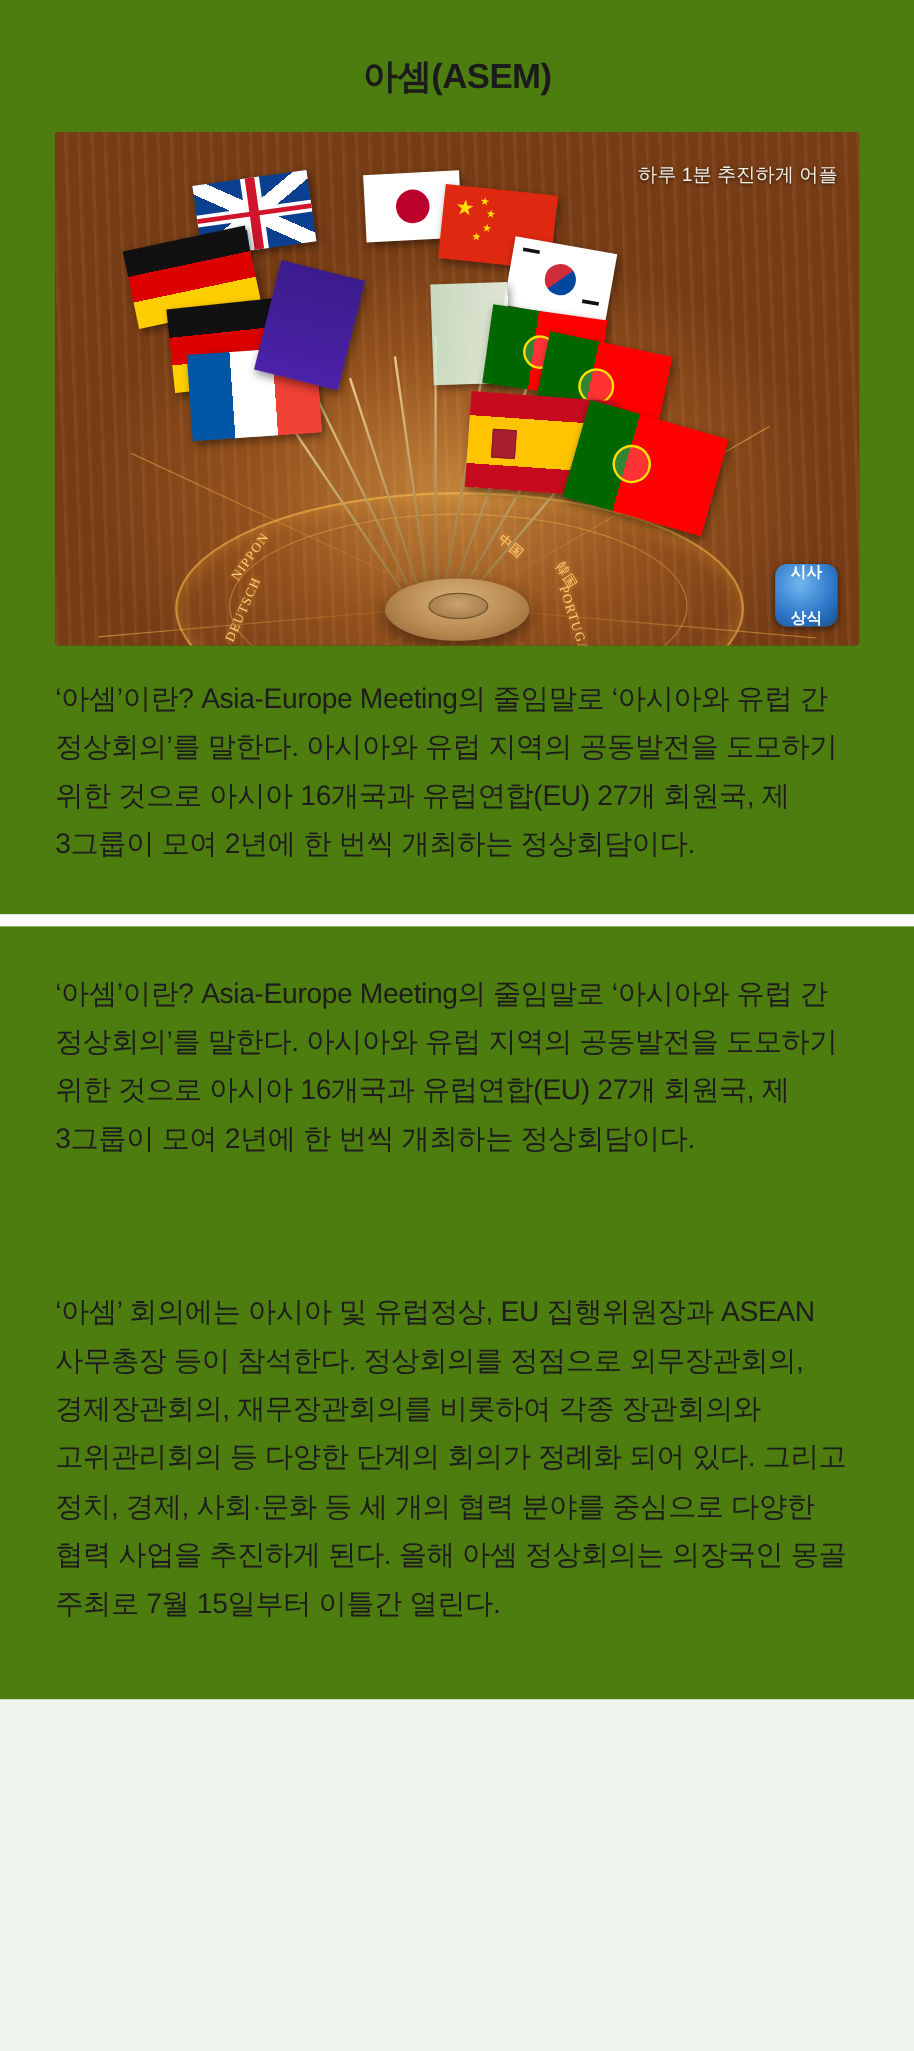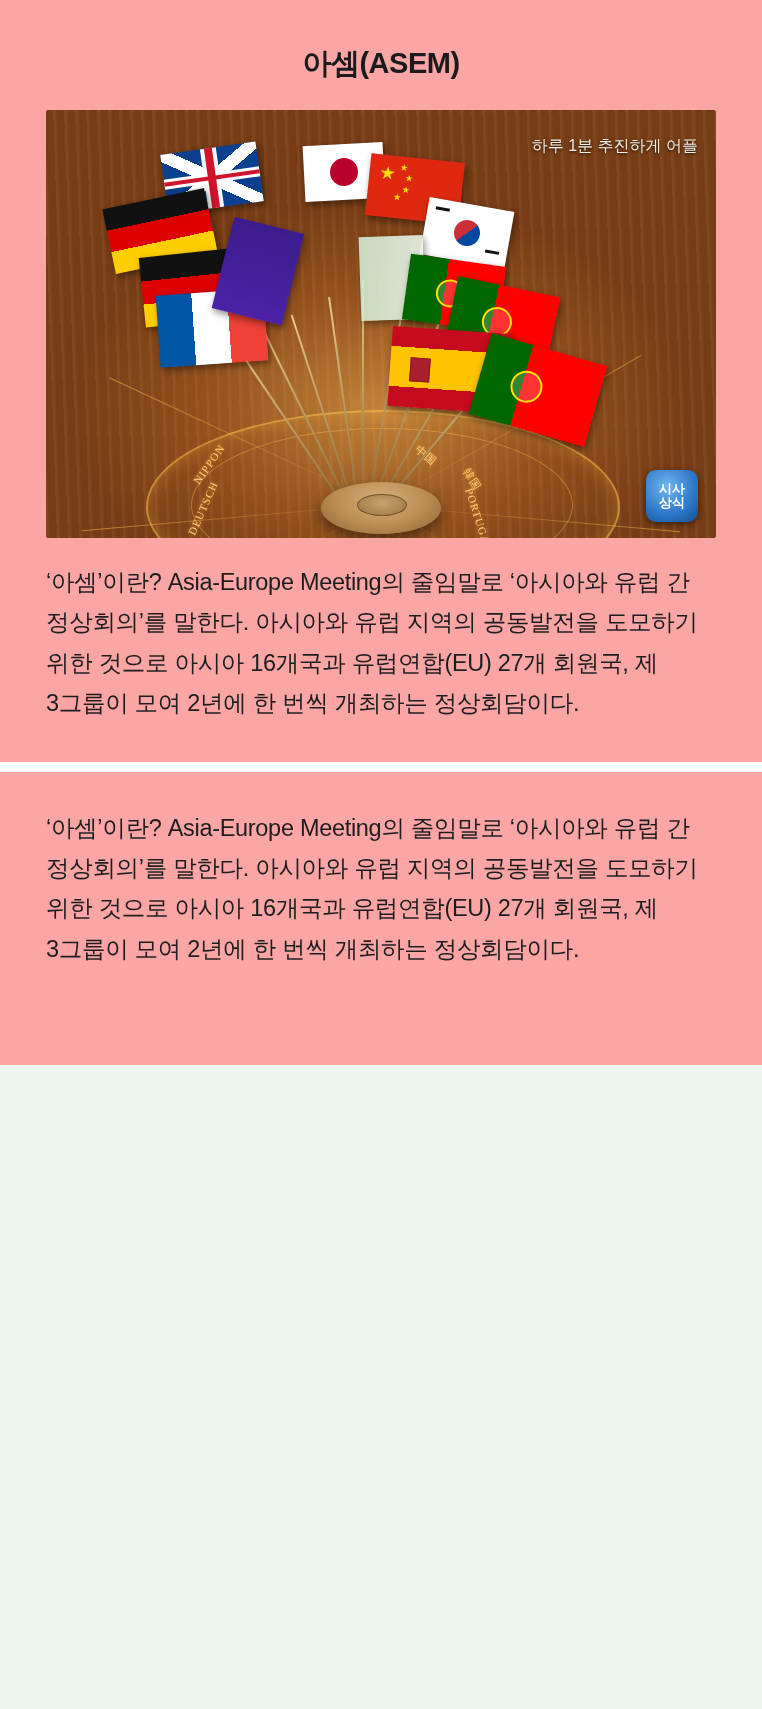--- a/index.html
+++ b/index.html
@@ -14,21 +14,21 @@
   }
   .page {
     width: 762px;
     min-height: 1709px;
     background: #eef4ee;
     box-sizing: border-box;
     display: flex;
     flex-direction: column;
   }
   .section {
-    background: #fca5a5;
+    background: #4d7c0f;
     padding: 0 46px;
     box-sizing: border-box;
   }
   .section-a {
     padding-top: 34px;
     padding-bottom: 38px;
   }
   .divider {
     height: 10px;
     background: #ffffff;
@@ -172,21 +172,21 @@
     height: 52px;
     border-radius: 10px;
     background: radial-gradient(circle at 40% 32%, #6fb6ef 0%, #2b74c6 62%, #14508f 100%);
     color: #ffffff;
     font-size: 13px;
     font-weight: bold;
     line-height: 14px;
     display: flex;
     flex-direction: column;
     align-items: center;
-    justify-content: center;
+    justify-content: space-between;
     text-align: center;
     box-shadow: 0 2px 6px rgba(0,0,0,0.5);
   }
   .wm-logo span { display: block; }
   .body-text {
     font-size: 23.5px;
     line-height: 1.72;
     color: #1d1d1d;
     letter-spacing: -0.3px;
     word-break: keep-all;
@@ -308,14 +308,17 @@
 
     <p class="body-text" style="margin-top:24px;">‘아셈’이란? Asia-Europe Meeting의 줄임말로 ‘아시아와 유럽 간 정상회의’를 말한다. 아시아와 유럽 지역의 공동발전을 도모하기 위한 것으로 아시아 16개국과 유럽연합(EU) 27개 회원국, 제 3그룹이 모여 2년에 한 번씩 개최하는 정상회담이다.</p>
   </div>
 
   <div class="divider"></div>
 
   <div class="section section-b">
     <p class="body-text">‘아셈’이란? Asia-Europe Meeting의 줄임말로 ‘아시아와 유럽 간 정상회의’를 말한다. 아시아와 유럽 지역의 공동발전을 도모하기 위한 것으로 아시아 16개국과 유럽연합(EU) 27개 회원국, 제 3그룹이 모여 2년에 한 번씩 개최하는 정상회담이다.</p>
   </div>
 
+  <div class="section section-c">
+    <p class="body-text">‘아셈’ 회의에는 아시아 및 유럽정상, EU 집행위원장과 ASEAN 사무총장 등이 참석한다. 정상회의를 정점으로 외무장관회의, 경제장관회의, 재무장관회의를 비롯하여 각종 장관회의와 고위관리회의 등 다양한 단계의 회의가 정례화 되어 있다. 그리고 정치, 경제, 사회·문화 등 세 개의 협력 분야를 중심으로 다양한 협력 사업을 추진하게 된다. 올해 아셈 정상회의는 의장국인 몽골 주최로 7월 15일부터 이틀간 열린다.</p>
+  </div>
 
 </div>
 
 </body></html>

